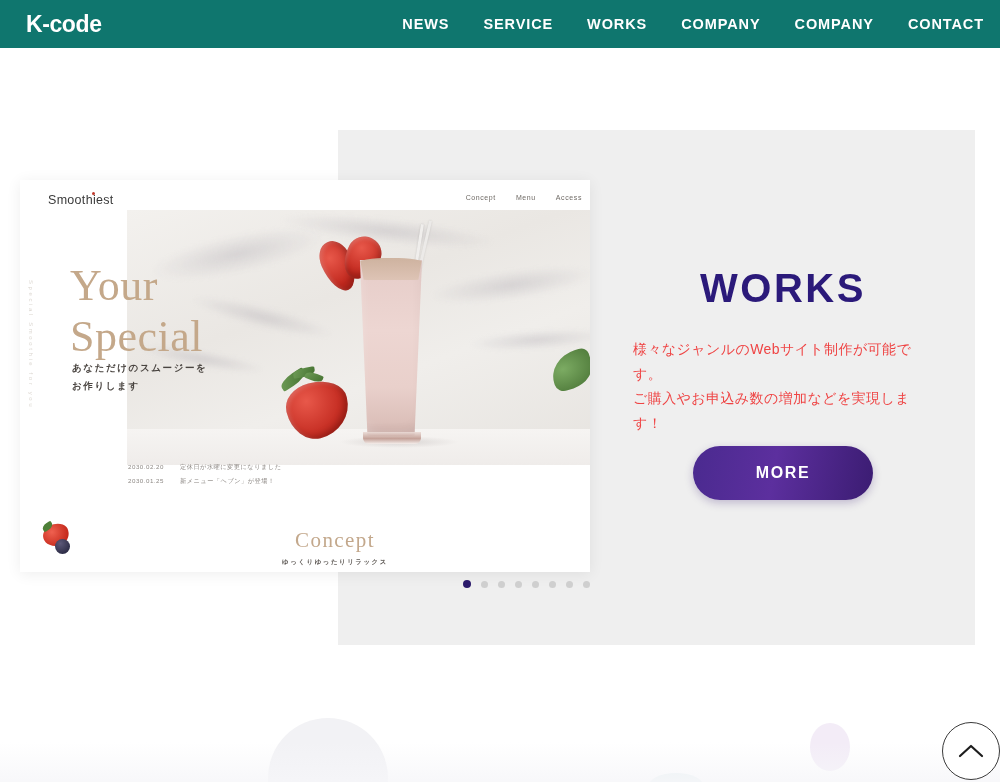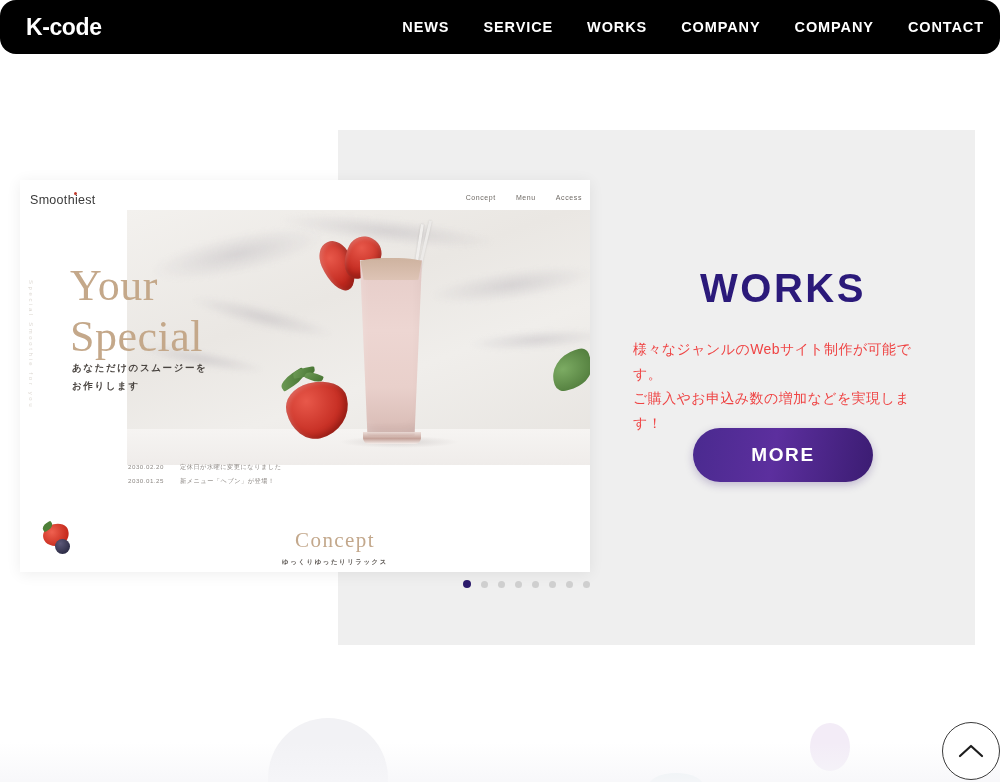--- a/index.html
+++ b/index.html
@@ -7,25 +7,24 @@
     width: 1000px; height: 782px;
     background: #ffffff;
     font-family: "Liberation Sans", sans-serif;
     overflow: hidden;
   }
   .page { position: relative; width: 1000px; height: 782px; background:#fff; overflow:hidden; }
 
   
   .header {
     position: absolute; top: 0; left: 0;
-    width: 1000px; height: 54px;
-    background: #000000;
+    width: 1000px; height: 48px;
+    background: #0f766e;
     display: flex; align-items: center;
     z-index: 60;
-    border-radius: 16px;
   }
   .logo {
     margin-left: 26px;
     color: #ffffff;
     font-size: 23px;
     font-weight: bold;
     letter-spacing: -0.4px;
   }
   .nav {
     margin-left: auto; margin-right: 16px;
@@ -56,21 +55,21 @@
     background: #ffffff;
     overflow: hidden;
     box-shadow: 0 2px 14px rgba(0,0,0,0.07);
   }
 
   .site-header {
     position: absolute; top: 0; left: 0;
     width: 100%; height: 40px;
   }
   .site-logo {
-    position: absolute; left: 10px; top: 13px;
+    position: absolute; left: 28px; top: 13px;
     font-size: 12.5px;
     color: #3a3a3a;
     font-family: "Liberation Sans", sans-serif;
     letter-spacing: 0.3px;
   }
   .site-logo .dot {
     position: absolute;
     width: 3px; height: 3px;
     background: #c0392b;
     border-radius: 50%;
@@ -303,26 +302,26 @@
   .works-desc {
     margin-top: 29px;
     font-size: 14px;
     line-height: 1.75;
     color: #ef4444;
     letter-spacing: 0.4px;
     text-align: left;
   }
   .more-btn {
     position: absolute;
-    left: 693px; top: 428px;
+    left: 693px; top: 446px;
     width: 180px; height: 54px;
     border-radius: 27px;
     background: linear-gradient(100deg, #4a2a8f 0%, #5c2f9e 45%, #3b1c72 100%);
     color: #ffffff;
-    font-size: 19px;
+    font-size: 16px;
     font-weight: bold;
     letter-spacing: 1.6px;
     display: flex; align-items: center; justify-content: center;
     cursor: pointer;
     border: none;
     box-shadow: 0 3px 9px rgba(50,25,110,0.25);
   }
 
   
   .blob {

